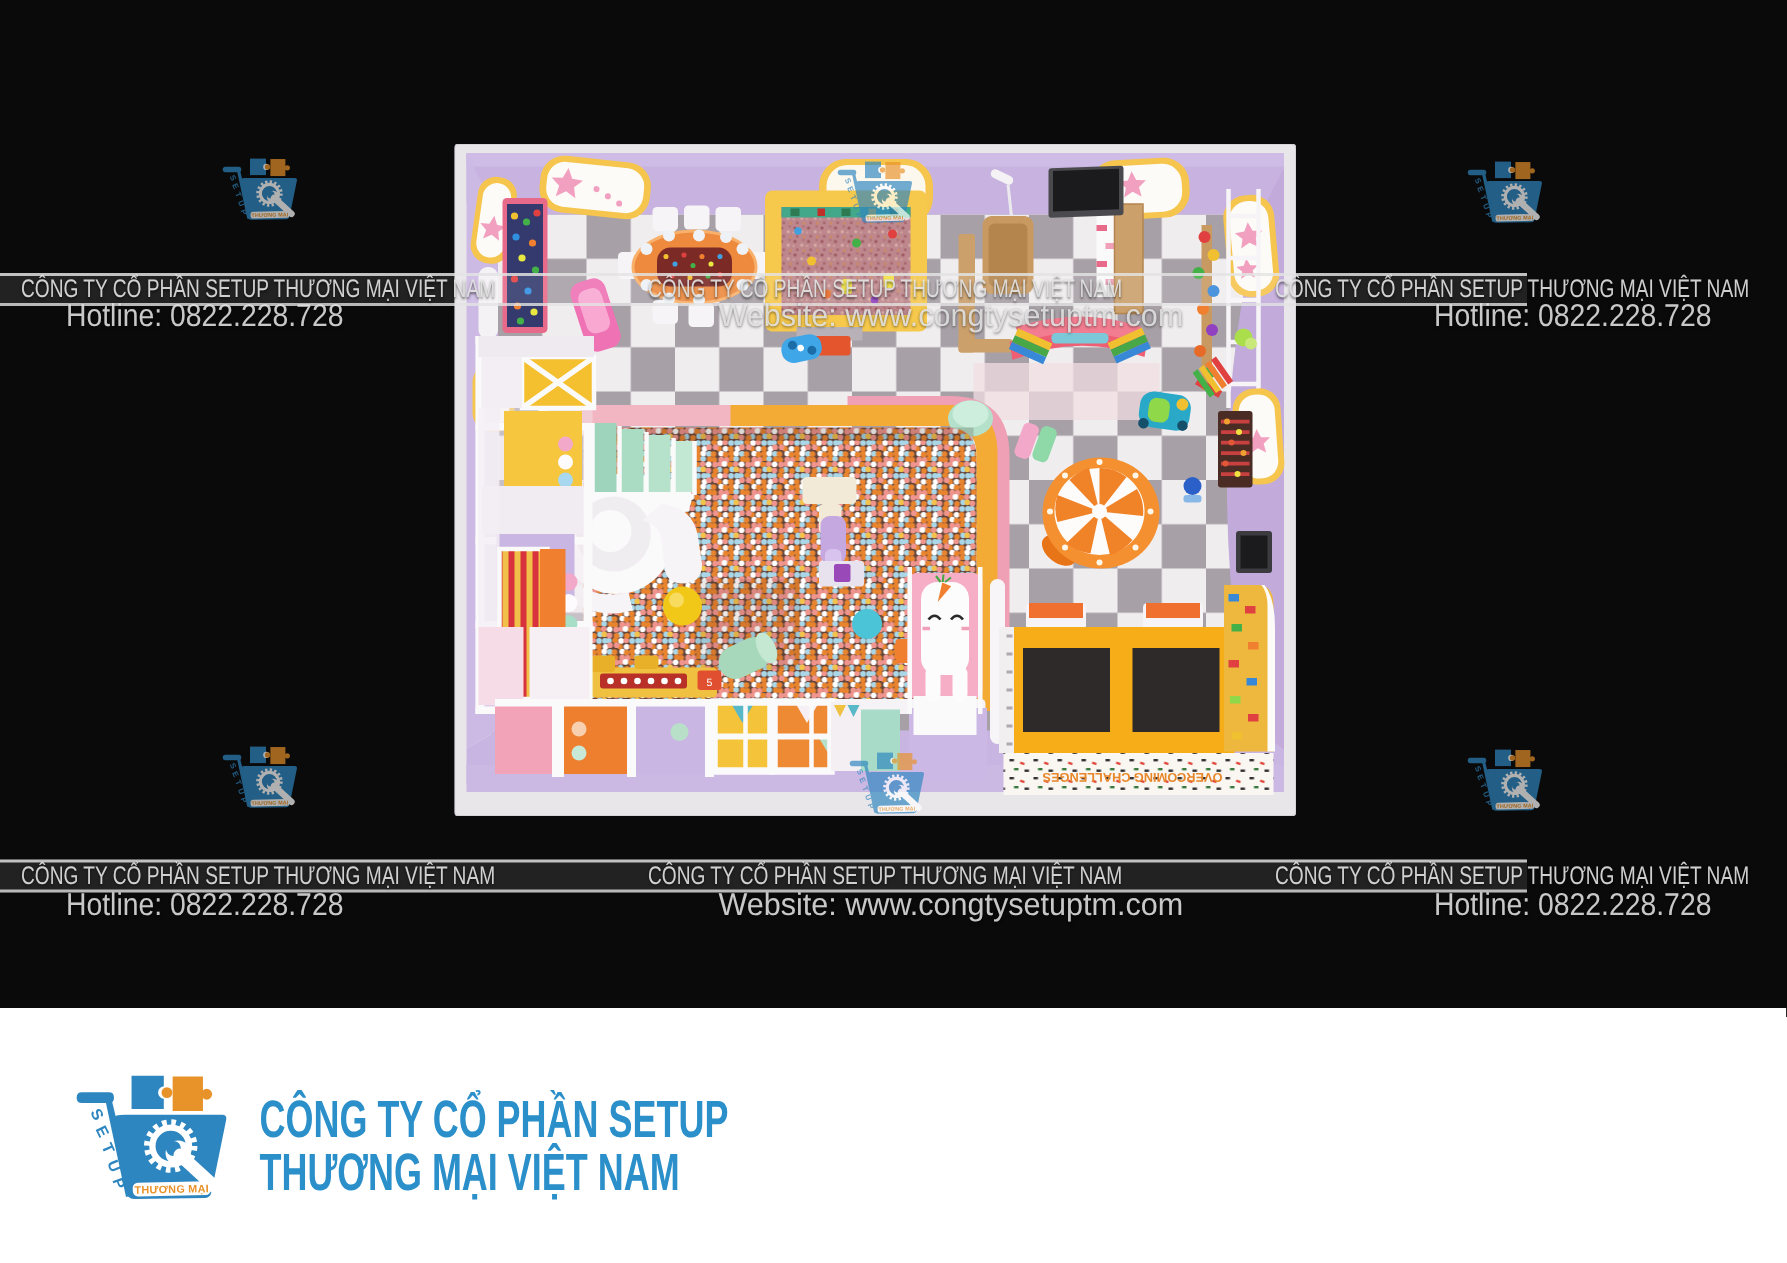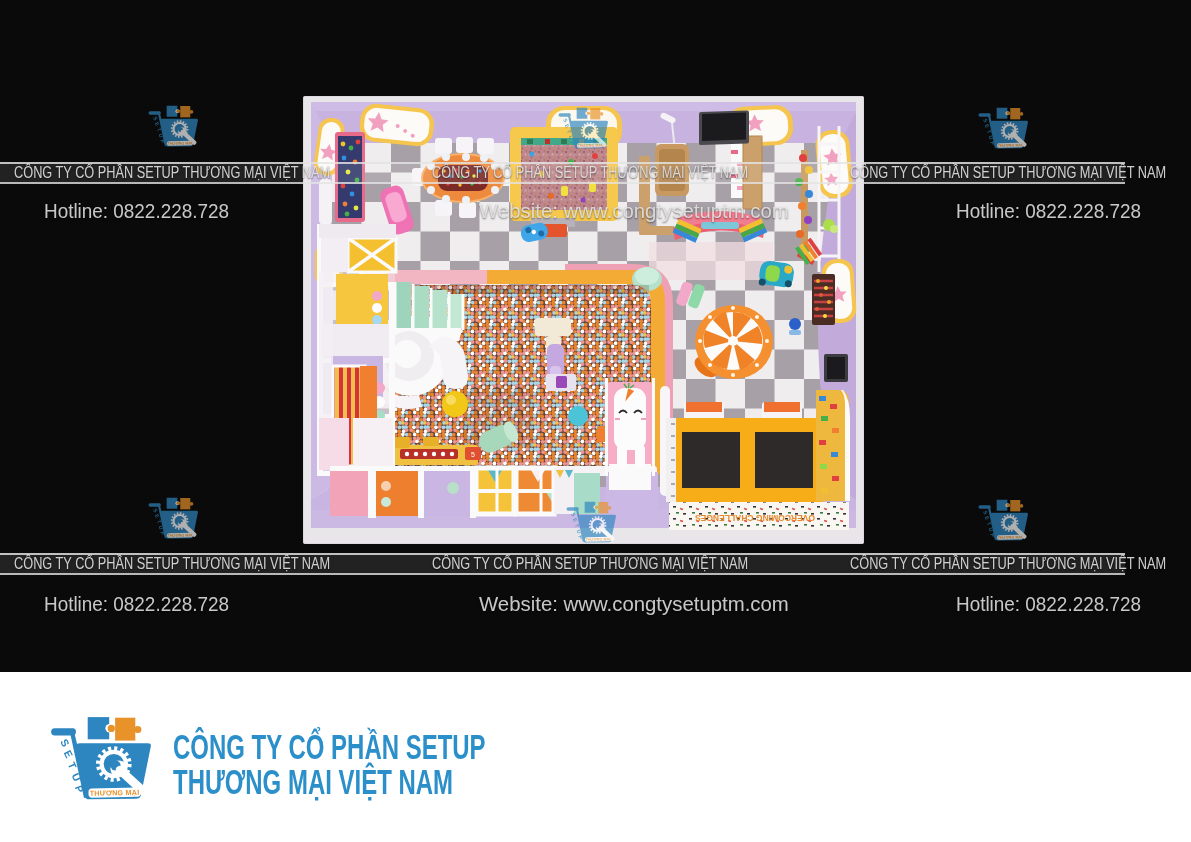--- a/index.html
+++ b/index.html
@@ -1,21 +1,21 @@
 <!DOCTYPE html>
 <html><head>
 <meta charset="utf-8">
 <style>
 html,body{margin:0;padding:0;background:#0b0b0b;}
 #stage{position:relative;width:1191px;height:842px;background:#0a0a0a;overflow:hidden;
   font-family:"Liberation Sans",sans-serif;}
-.wmband{position:absolute;left:0;width:1125px;height:18px;
+.wmband{position:absolute;left:0;width:1018px;height:18px;
   background:rgba(255,255,255,0.10);
   border-top:2px solid rgba(228,228,228,0.82);
-  border-bottom:2px solid rgba(228,228,228,0.78);}
+  border-bottom:2px solid rgba(228,228,228,0.78);margin-top:20px;}
 .wmband span{position:absolute;top:0;height:18px;line-height:17px;
   transform-origin:0 50%;transform:scaleX(0.75);
   white-space:nowrap;font-size:17px;
   color:rgba(228,228,228,0.90);text-shadow:0 1px 2px rgba(0,0,0,0.55);}
 .wmline{position:absolute;white-space:nowrap;transform-origin:0 0;
   font-size:21px;color:rgba(232,232,232,0.86);text-shadow:0 1px 2px rgba(0,0,0,0.5);}
 .wmlogo{position:absolute;opacity:0.68;}
 </style>
 </head>
 <body>

